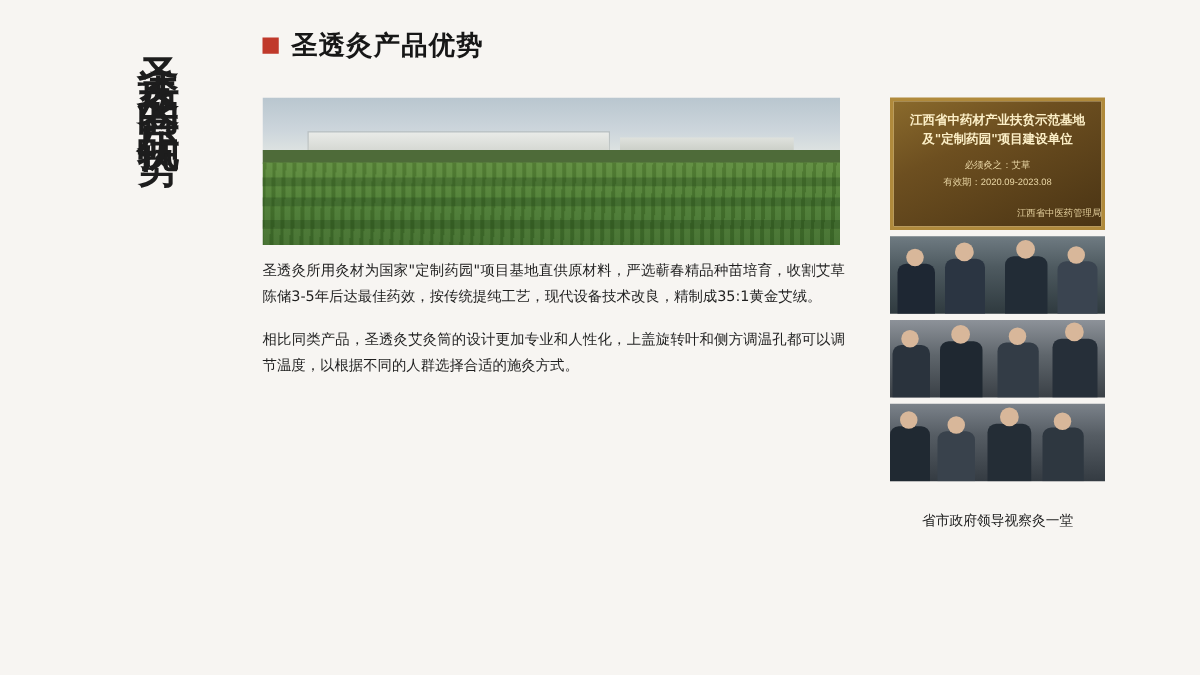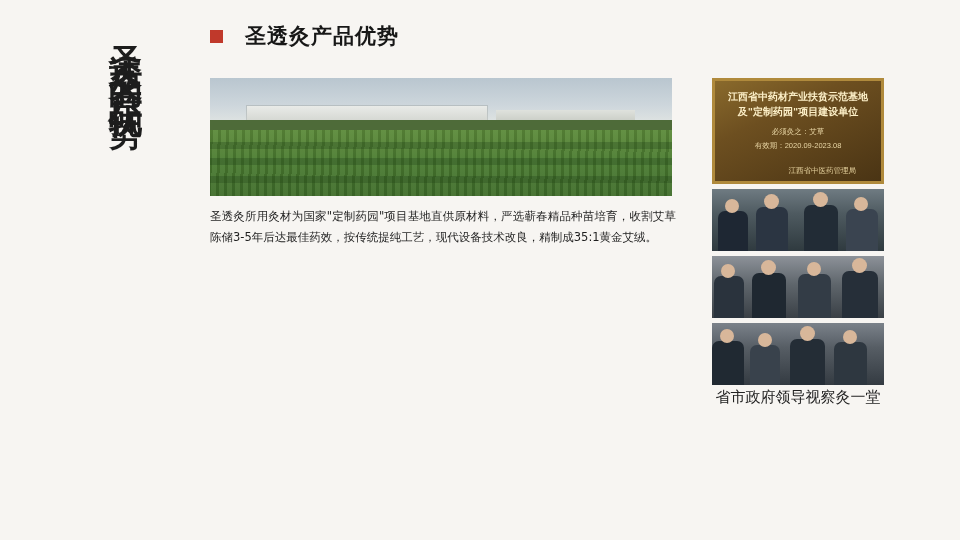--- a/index.html
+++ b/index.html
@@ -33,21 +33,21 @@
     text-align: left;
   }
 
   
   .heading-row {
     position: absolute;
     left: 210px;
     top: 22px;
     display: flex;
     align-items: center;
-    gap: 22px;
+    gap: 10px;
   }
   .heading-marker {
     width: 13px;
     height: 13px;
     background: #c0392b;
     display: inline-block;
   }
   .heading-text {
     font-family: "DejaVu Serif", "Liberation Serif", serif;
     font-size: 21px;
@@ -137,21 +137,21 @@
     color: #fbeec6;
   }
   .plaque-sub {
     margin-top: 7px;
     font-size: 7.5px;
     line-height: 1.6;
     color: #e8d5a4;
   }
   .plaque-issuer {
     position: absolute;
-    right: 25px;
+    right: 0;
     bottom: 5px;
     font-size: 7.5px;
     color: #e3cf9c;
     padding-left: 24px;
   }
 
   .photo {
     width: 172px;
     height: 62px;
     margin-top: 5px;
@@ -165,24 +165,24 @@
     position: absolute;
     bottom: 0;
     border-radius: 7px 7px 0 0;
   }
   .photo .head {
     position: absolute;
     border-radius: 50%;
     background: #d8b79a;
   }
   .photo-caption {
-    margin-top: 1px;
+    margin-top: 23px;
     text-align: center;
-    font-family: Liberation Mono, monospace;
-    font-size: 15px;
+    font-family: Liberation Sans, sans-serif;
+    font-size: 11px;
     color: #222;
     line-height: 1.7;
   }
 </style>
 </head>
 <body>
 
 <div class="left-title">圣透灸的产品优势</div>
 
 <div class="heading-row">
@@ -197,20 +197,21 @@
   <div class="hero-treeline"></div>
   <div class="hero-field">
     <div class="hero-row" style="top:18%"></div>
     <div class="hero-row" style="top:42%"></div>
     <div class="hero-row" style="top:70%"></div>
   </div>
 </div>
 
 <div class="body-copy">
   <p>圣透灸所用灸材为国家"定制药园"项目基地直供原材料，严选蕲春精品种苗培育，收割艾草陈储3-5年后达最佳药效，按传统提纯工艺，现代设备技术改良，精制成35:1黄金艾绒。</p>
+  <p>相比同类产品，圣透灸艾灸筒的设计更加专业和人性化，上盖旋转叶和侧方调温孔都可以调节温度，以根据不同的人群选择合适的施灸方式。</p>
 </div>
 
 <div class="right-col">
 
   <div class="plaque">
     <div class="plaque-title">江西省中药材产业扶贫示范基地及"定制药园"项目建设单位</div>
     <div class="plaque-sub">必须灸之：艾草</div>
     <div class="plaque-sub" style="margin-top:2px">有效期：2020.09-2023.08</div>
     <div class="plaque-issuer">江西省中医药管理局</div>
   </div>

